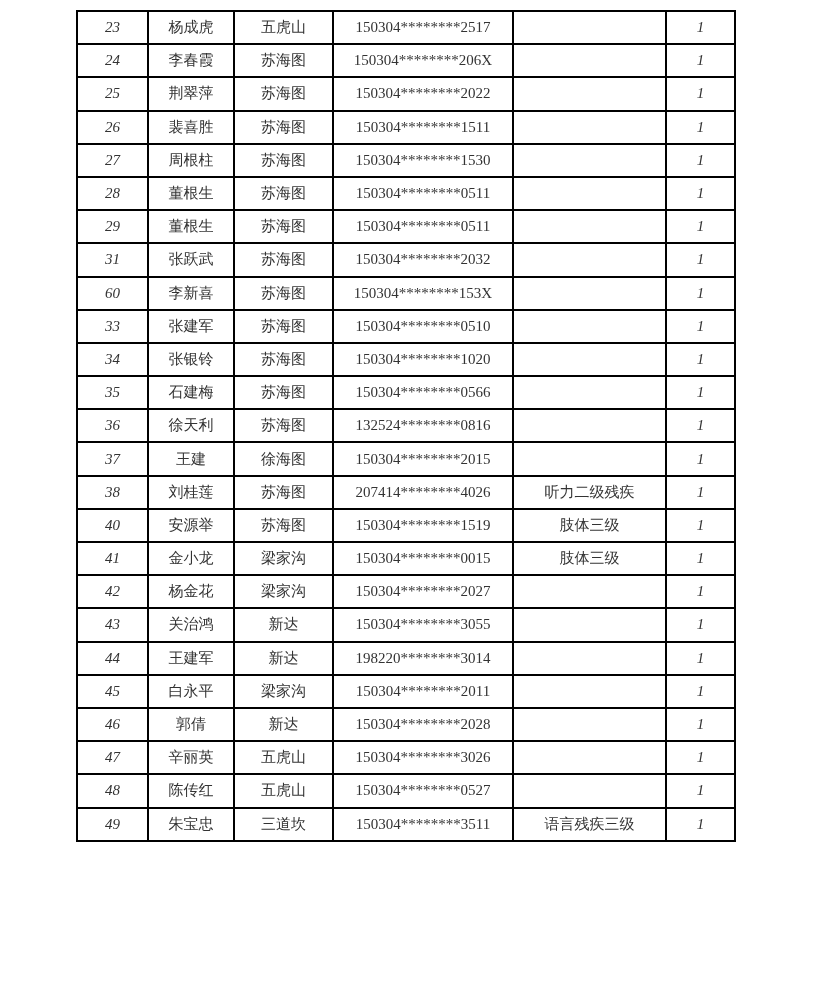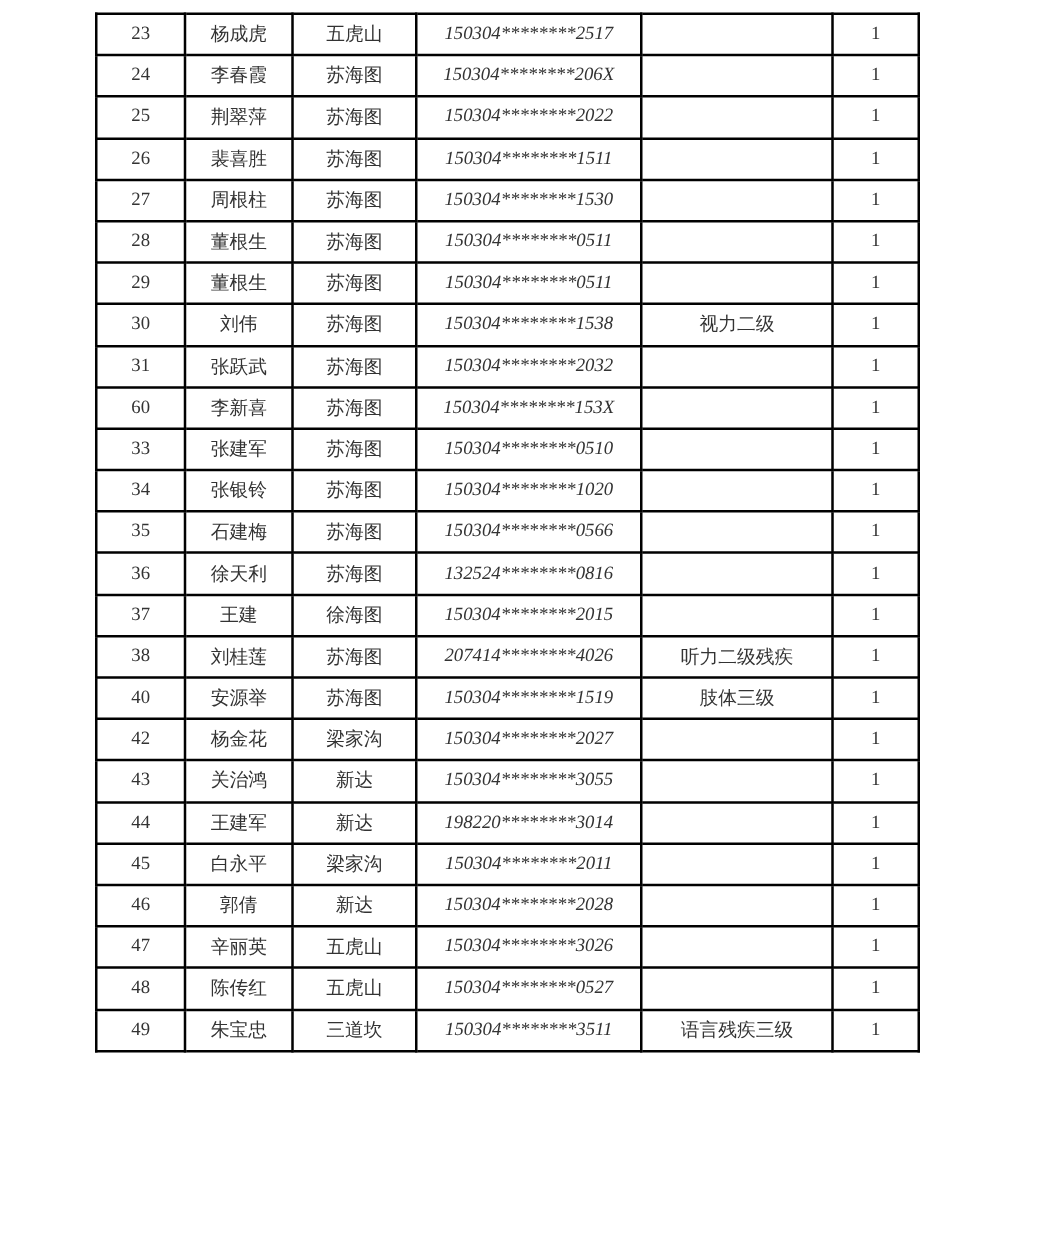--- a/index.html
+++ b/index.html
@@ -8,22 +8,22 @@
   table.roster { position: absolute; left: 76px; top: 10px; border-collapse: collapse;
                  table-layout: fixed; }
   table.roster td { border: 2px solid #000; height: 31.2px; padding: 0; text-align: center;
                     vertical-align: middle; font-size: 15px; white-space: nowrap; overflow: hidden; }
   col.c-no { width: 71px; }
   col.c-name { width: 86px; }
   col.c-village { width: 99px; }
   col.c-id { width: 180px; }
   col.c-note { width: 153px; }
   col.c-count { width: 69px; }
-  td.id { font-family: "Liberation Serif", "DejaVu Serif", serif; font-size: 15px; letter-spacing: 0px; font-style: italic; }
-  td.no, td.count { font-family: "Liberation Serif", "DejaVu Serif", serif; font-size: 15px; }
+  td.id { font-family: "Liberation Serif", "DejaVu Serif", serif; font-size: 15px; letter-spacing: 0px; }
+  td.no, td.count { font-family: "Liberation Serif", "DejaVu Serif", serif; font-size: 15px; font-style: italic; }
 </style>
 </head>
 <body>
 
 <table class="roster">
   <colgroup>
     <col class="c-no">
       <col class="c-name">
       <col class="c-village">
       <col class="c-id">
@@ -81,28 +81,20 @@
       </tr>
       <tr>
         <td class="no">29</td>
         <td class="name">董根生</td>
         <td class="village">苏海图</td>
         <td class="id">150304********0511</td>
         <td class="note"></td>
         <td class="count">1</td>
       </tr>
       <tr>
-        <td class="no">30</td>
-        <td class="name">刘伟</td>
-        <td class="village">苏海图</td>
-        <td class="id">150304********1538</td>
-        <td class="note">视力二级</td>
-        <td class="count">1</td>
-      </tr>
-      <tr>
         <td class="no">31</td>
         <td class="name">张跃武</td>
         <td class="village">苏海图</td>
         <td class="id">150304********2032</td>
         <td class="note"></td>
         <td class="count">1</td>
       </tr>
       <tr>
         <td class="no">60</td>
         <td class="name">李新喜</td>
@@ -157,20 +149,28 @@
         <td class="village">苏海图</td>
         <td class="id">207414********4026</td>
         <td class="note">听力二级残疾</td>
         <td class="count">1</td>
       </tr>
       <tr>
         <td class="no">40</td>
         <td class="name">安源举</td>
         <td class="village">苏海图</td>
         <td class="id">150304********1519</td>
+        <td class="note">肢体三级</td>
+        <td class="count">1</td>
+      </tr>
+      <tr>
+        <td class="no">41</td>
+        <td class="name">金小龙</td>
+        <td class="village">梁家沟</td>
+        <td class="id">150304********0015</td>
         <td class="note">肢体三级</td>
         <td class="count">1</td>
       </tr>
       <tr>
         <td class="no">42</td>
         <td class="name">杨金花</td>
         <td class="village">梁家沟</td>
         <td class="id">150304********2027</td>
         <td class="note"></td>
         <td class="count">1</td>

